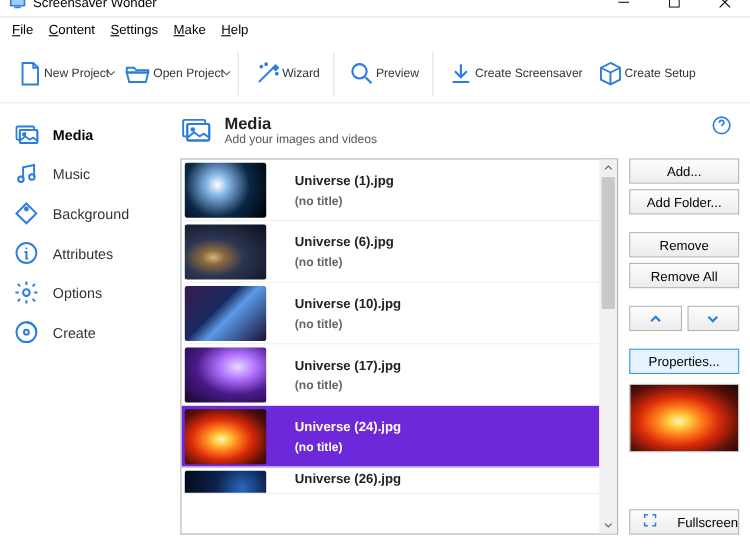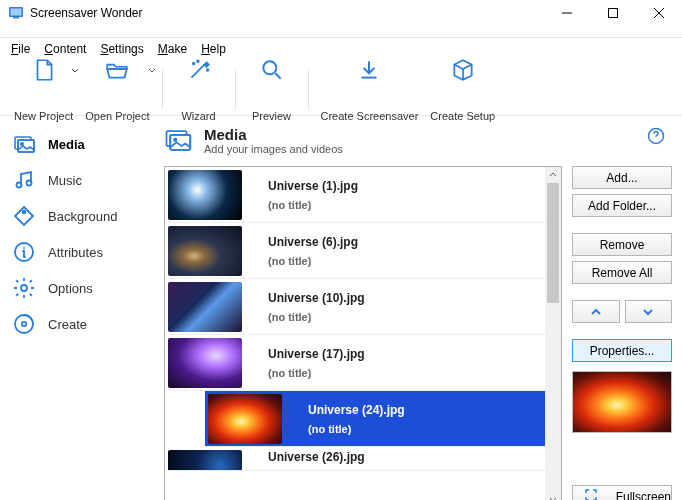--- a/index.html
+++ b/index.html
@@ -1,32 +1,32 @@
 <!DOCTYPE html>
 <html><head>
 <meta charset="utf-8">
 <style>
 * { box-sizing: border-box; margin: 0; padding: 0; font-family: "Segoe UI", Tahoma, sans-serif; }
 body { width: 682px; height: 500px; background: #fff; overflow: hidden; font-size: 12px; }
 
 
-.titlebar { height: 38px; display: flex; align-items: center; padding: 0 0 12px 8px; border-bottom: 1px solid #e8e8e8; }
+.titlebar { height: 16px; display: flex; align-items: center; padding: 0 0 12px 8px; border-bottom: 1px solid #e8e8e8; }
 .titlebar .app-icon { width: 16px; height: 16px; margin-right: 6px; }
 .titlebar .title { font-size: 12px; flex: 1; color: #000; }
 .titlebar .winbtn { width: 46px; height: 30px; display: flex; align-items: center; justify-content: center; color: #000; }
 .titlebar .winbtn svg { width: 10px; height: 10px; }
 
 
 .menubar { height: 20px; display: flex; align-items: flex-end; padding: 0 4px; gap: 0; font-size: 12px; }
 .menubar .menuitem { padding: 2px 7px; cursor: default; }
 .menubar .menuitem .u { text-decoration: underline; }
 
 
 .toolbar { height: 58px; display: flex; align-items: center; padding: 4px 8px 0 8px; gap: 0; border-bottom: 1px solid #e8e8e8; }
-.toolbtn { display: flex; flex-direction: column; align-items: center; padding: 2px 6px; min-width: 60px; font-size: 11px; color: #333; position: relative; gap: 24px; }
+.toolbtn { display: flex; align-items: center; padding: 2px 6px; min-width: 60px; font-size: 11px; color: #333; position: relative; }
 .toolbtn .icon { height: 30px; display: flex; align-items: center; justify-content: center; }
 .toolbtn .label { margin-top: 1px; }
 .toolbtn .drop { position: absolute; right: 0; top: 12px; }
 .toolbar .sep { width: 1px; height: 40px; background: #e0e0e0; margin: 0 6px; }
 
 
 .body { display: flex; height: calc(500px - 30px - 20px - 58px); }
 
 
 .sidebar { width: 160px; padding: 10px 6px 6px 12px; }
@@ -49,21 +49,21 @@
 .scrollbar { position: absolute; right: 0; top: 0; bottom: 0; width: 16px; background: #f0f0f0; }
 .scrollbar .sbtn { height: 16px; display: flex; align-items: center; justify-content: center; background: #f0f0f0; }
 .scrollbar .strack { position: absolute; top: 16px; bottom: 16px; left: 0; right: 0; }
 .scrollbar .sthumb { position: absolute; left: 2px; right: 2px; top: 0; height: 120px; background: #c8c8c8; border-radius: 1px; }
 .scrollbar .sbtn.bottom { position: absolute; bottom: 0; left: 0; right: 0; }
 
 .row { height: 56px; display: flex; align-items: center; padding: 3px; border-bottom: 1px solid #eee; gap: 26px; }
 .row .thumb { width: 74px; height: 50px; border-radius: 2px; flex-shrink: 0; }
 .row .rtitle { font-size: 12px; font-weight: 600; color: #222; }
 .row .rsub { font-size: 11px; color: #666; margin-top: 6px; font-weight: bold; }
-.row.selected { background: #1d4ed8; margin-left: 40px; }
+.row.selected { background: #6d28d9; }
 .row.selected .rtitle, .row.selected .rsub { color: #fff; }
 
 
 .rpanel { width: 100px; display: flex; flex-direction: column; gap: 5px; }
 .btn { height: 23px; font-size: 12px; background: linear-gradient(#fdfdfd,#ececec); border: 1px solid #b5b5b5; display: flex; align-items: center; justify-content: center; cursor: default; }
 .btn.selected { border: 1px solid #3399ff; background: #e6f2ff; }
 .arrowbtns { display: flex; gap: 5px; }
 .arrowbtns .btn { flex: 1; }
 .rspacer { height: 6px; }
 .preview { width: 100px; height: 62px; border: 1px solid #bbb; margin-top: 4px; }

